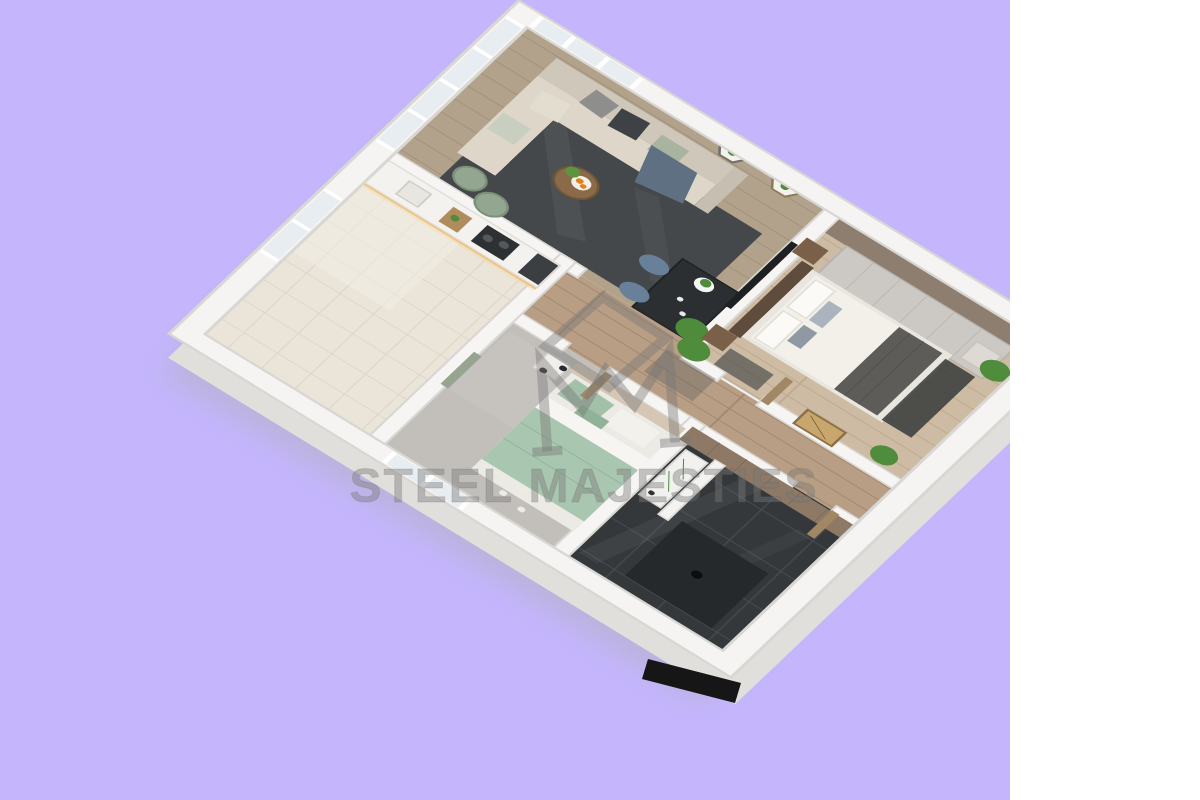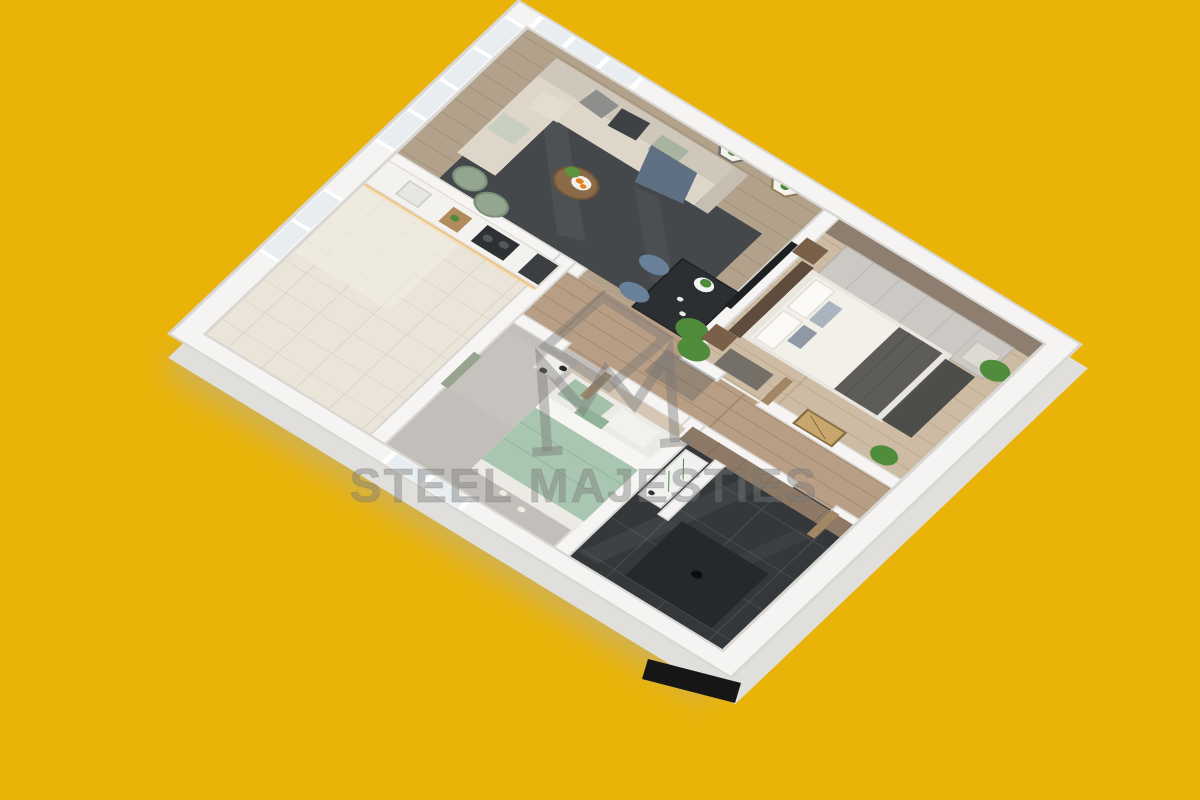--- a/index.html
+++ b/index.html
@@ -1,16 +1,16 @@
 <!DOCTYPE html>
 <html><head>
 <meta charset="utf-8">
 <style>
   html,body{margin:0;padding:0;background:#ffffff;}
-  .canvas{position:relative;width:1200px;height:800px;background:#eab308;overflow:hidden;
+  .canvas{position:relative;width:1010px;height:800px;background:#c4b5fd;overflow:hidden;
           font-family:"Liberation Sans",sans-serif;}
   svg{position:absolute;left:0;top:0;}
 
   
   .w-ext-edge{fill:none;stroke:#d9d7d3;stroke-width:.046px;stroke-linecap:square;}
   .w-ext{fill:none;stroke:#f5f4f2;stroke-width:.036px;stroke-linecap:square;}
   .w-int-edge{fill:none;stroke:#d9d7d3;stroke-width:.031px;stroke-linecap:square;}
   .w-int{fill:none;stroke:#f6f5f3;stroke-width:.024px;stroke-linecap:square;}
   .glass{fill:none;stroke:#e7edf1;stroke-width:.03px;stroke-linecap:butt;}
   .mull{fill:none;stroke:#ffffff;stroke-width:.008px;stroke-linecap:butt;}

